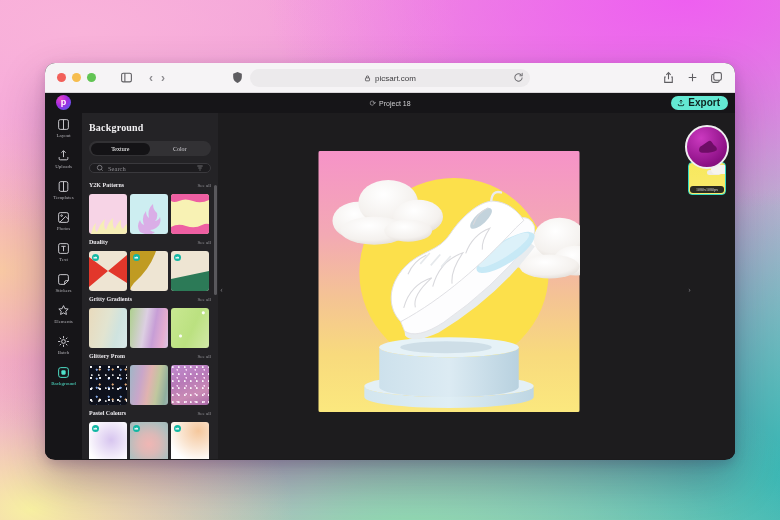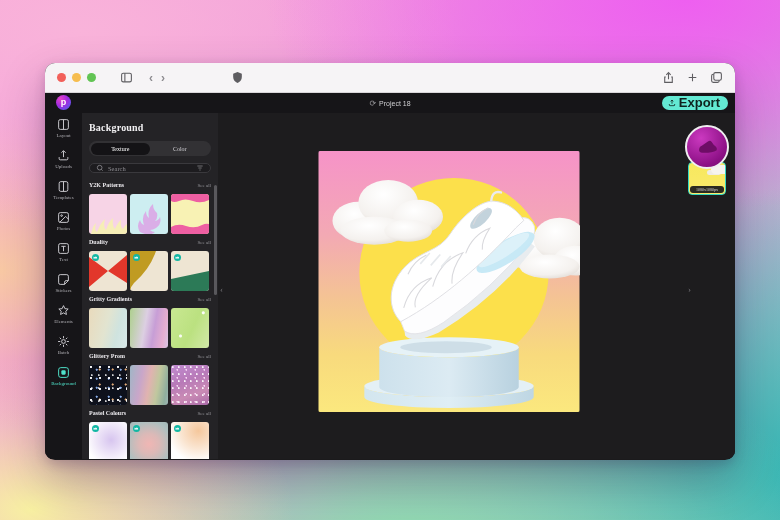--- a/index.html
+++ b/index.html
@@ -58,21 +58,21 @@
     position:absolute; left:11px; top:2px; width:15px; height:15px; border-radius:50%;
     background:radial-gradient(circle at 30% 25%, #e743c9 0%, #a22be0 45%, #3b6cf0 100%);
     color:#fff; font-size:9px; font-weight:bold; text-align:center; line-height:15px;
   }
   .proj { position:absolute; left:0; right:0; text-align:center; color:#cfcfd2; font-size:7px; }
   .proj .sync { font-size:8px; color:#9a999d; margin-right:3px; }
   .export-btn {
     position:absolute; right:7px; top:2.5px; height:14px; padding:0 8px 0 6px;
     background:#63e9d3; border-radius:8px; border:none;
     display:flex; align-items:center; gap:3px;
-    color:#0f241f; font-size:13px; font-weight:bold; font-family:inherit;
+    color:#0f241f; font-size:10px; font-weight:bold; font-family:inherit;
   }
   .export-btn svg { width:8px; height:8px; }
   .app-body { position:absolute; top:20px; bottom:0; left:0; right:0; display:flex;font-family:Liberation Serif, serif; }
   
   .rail {
     width:37px; background:#161518; padding-top:5px;
     display:flex; flex-direction:column; align-items:center; gap:11px;
   }
   .rail-item { display:flex; flex-direction:column; align-items:center; gap:2px; width:34px; }
   .rail-item svg { width:13px; height:13px; color:#cccbd0; }
@@ -179,20 +179,33 @@
       </span>
       <span class="nav-chevrons">
         <button class="chev" style="background:none;border:none;">‹</button>
         <button class="chev" style="background:none;border:none;">›</button>
       </span>
       <span class="shield-wrap chrome-btn">
         <svg class="chrome-ic" viewBox="0 0 24 24" fill="currentColor">
             <path d="M12 2l8 3v6c0 5-3.5 9.4-8 11-4.5-1.6-8-6-8-11V5l8-3z"></path>
           </svg>
       </span>
+      <div class="urlbar">
+        <svg width="7" height="7" viewBox="0 0 24 24" fill="none" stroke="#3c3b3e" stroke-width="2.4">
+            <rect x="5" y="10" width="14" height="10" rx="2"></rect>
+            <path d="M8 10V7a4 4 0 0 1 8 0v3"></path>
+          </svg>
+        <span>picsart.com</span>
+        <span class="reload">
+          <svg viewBox="0 0 24 24" fill="none" stroke="currentColor" stroke-width="2.2">
+              <path d="M20 12a8 8 0 1 1-2.3-5.7"></path>
+              <path d="M20 3v5h-5" stroke-linecap="round"></path>
+            </svg>
+        </span>
+      </div>
       <div class="chrome-right">
         <span class="chrome-btn">
           <svg class="chrome-ic" viewBox="0 0 24 24" fill="none" stroke="currentColor" stroke-width="2">
               <path d="M12 15V4"></path>
               <path d="M8 7l4-4 4 4"></path>
               <path d="M7 11H5v10h14V11h-2"></path>
             </svg>
         </span>
         <span class="chrome-btn">
           <svg class="chrome-ic" viewBox="0 0 24 24" fill="none" stroke="currentColor" stroke-width="2">

